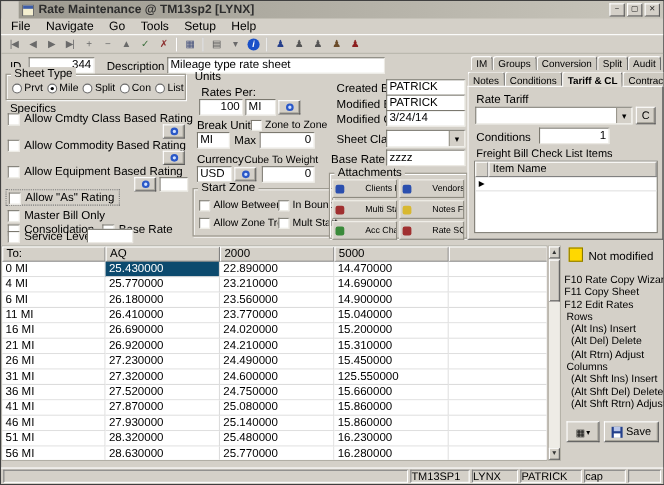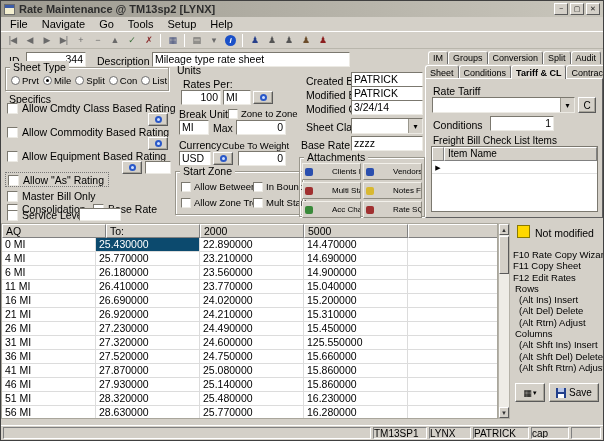--- a/index.html
+++ b/index.html
@@ -2,21 +2,21 @@
 <html><head>
 <meta charset="utf-8">
 <style>
   * { margin:0; padding:0; box-sizing:border-box; }
   html,body { background:#808080; }
   body { font-family:"Liberation Sans", sans-serif; }
   #app { position:relative; width:604px; height:441px; background:#d4d0c8; color:#000;
          font-size:11px; overflow:hidden; border:1px solid #404040; }
 
   
-  .titlebar { position:absolute; left:0; top:0; right:0; height:16px;
+  .titlebar { position:absolute; left:16px; top:0; right:0; height:16px;
               background:linear-gradient(90deg,#9d9a90,#c9c6bc); display:flex; align-items:center;
               padding:0 3px; gap:4px; }
   .title-text { font-weight:bold; font-size:11px; color:#2d2d2d; flex:1; white-space:nowrap; overflow:hidden; }
   .app-icon { width:11px; height:11px; background:#f4efd0; border:1px solid #6b6b6b; position:relative; flex:0 0 auto; }
   .app-icon::before { content:""; position:absolute; left:0; top:0; right:0; height:3px; background:#3c5ca8; }
   .win-btns { display:flex; gap:2px; }
   .win-btn { width:14px; height:12px; background:#d4d0c8; border:1px solid; border-color:#fff #5a5a5a #5a5a5a #fff;
              font-size:7px; line-height:10px; text-align:center; color:#222; }
   .menubar { position:absolute; left:0; top:16px; right:0; height:15px; display:flex; align-items:center;
              background:#d4d0c8; border-bottom:1px solid #fff; padding-left:2px; }
@@ -377,21 +377,21 @@
     </div>
 
   <div class="tabs" style="left:427px;top:49px;width:176px;height:14px">
       <div class="tab">IM</div>
       <div class="tab">Groups</div>
       <div class="tab">Conversion</div>
       <div class="tab">Split</div>
       <div class="tab">Audit</div>
     </div>
   <div class="tabs row2" style="left:424px;top:62px;width:180px;height:16px">
-      <div class="tab">Sheet</div>
+      <div class="tab">Notes</div>
       <div class="tab">Conditions</div>
       <div class="tab active">Tariff &amp; CL</div>
       <div class="tab">Contract</div>
     </div>
   <div class="tab-page" style="left:424px;top:77px;width:178px;height:140px"></div>
 
   <div class="lbl" style="left:432px;top:84px;z-index:4">Rate Tariff</div>
   <div class="fld combo" style="left:431px;top:96px;width:143px;height:16px;padding:0;z-index:4">
     <span class="combo-text" style="padding:0 2px"></span>
     <span class="combo-btn">▾</span>
@@ -406,22 +406,22 @@
       <div class="fb-sel-hdr"></div>
       <div class="fb-col-hdr">Item Name</div>
     </div>
     <div class="fb-row">
       <span class="fb-marker">▶</span>
     </div>
   </div>
 
   <div class="grid" style="left:0;top:222px;width:497px;height:196px">
     <div class="grid-hdr">
+        <div class="grid-hcell c0">To:</div>
         <div class="grid-hcell c1">AQ</div>
-        <div class="grid-hcell c0">To:</div>
         <div class="grid-hcell c2">2000</div>
         <div class="grid-hcell c3">5000</div>
         <div class="grid-hcell filler"></div>
       </div>
     <div class="grid-body">
         <div class="grid-row">
           <div class="grid-cell c0">0 MI</div>
           <div class="grid-cell c1 sel">25.430000</div>
           <div class="grid-cell c2">22.890000</div>
           <div class="grid-cell c3">14.470000</div>

